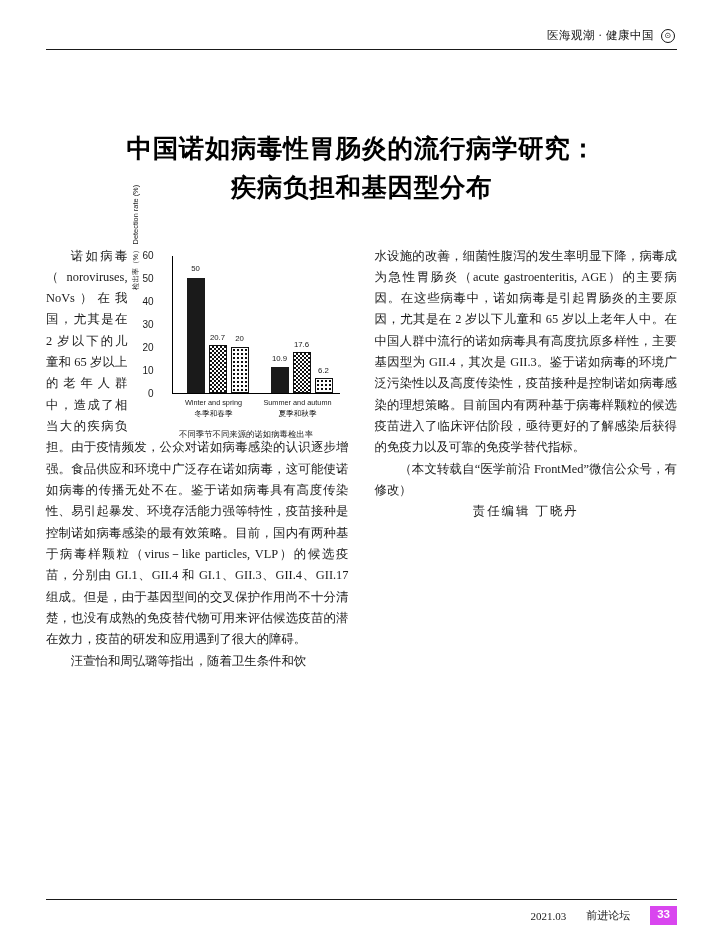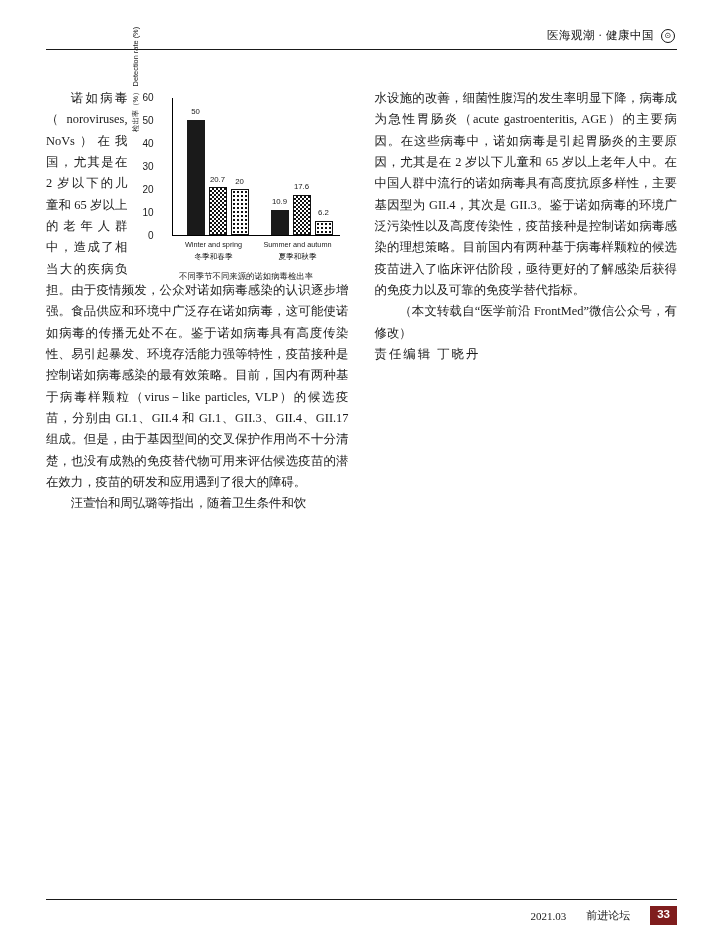--- a/index.html
+++ b/index.html
@@ -171,42 +171,42 @@
     left: 10px;
     top: 178px;
     width: 205px;
     text-align: center;
     font-family: "Liberation Serif", serif;
     font-size: 8.4px;
   }
 
   .signature {
     margin-top: 14px;
-    text-align: left;
+    text-align: center;
     letter-spacing: 2px;
   }
 
   
   .footer {
     position: absolute;
     left: 46px;
     right: 46px;
     bottom: 22px;
   }
   .footer-rule { border-top: 1.4px solid #1a1a1a; }
   .footer-row {
     margin-top: 6px;
     display: flex;
     align-items: center;
     justify-content: flex-end;
     gap: 20px;
     font-size: 11px;
   }
   .page-num {
-    background: #7f1d1d;
+    background: #d946ef;
     color: #fff;
     font-family: "Liberation Sans", sans-serif;
     font-size: 11.5px;
     font-weight: bold;
     padding: 1px 7px 2px 7px;
     line-height: 1.35;
   }
 </style>
 </head>
 <body>
@@ -214,20 +214,24 @@
 <div class="page">
 
   <div class="header">
     <span>医海观潮 · 健康中国</span>
     <span class="header-logo">
       <span>⊙</span>
     </span>
   </div>
   <div class="header-rule"></div>
 
+  <div class="title-block">
+    <div>中国诺如病毒性胃肠炎的流行病学研究：</div>
+    <div class="title-line2">疾病负担和基因型分布</div>
+  </div>
 
   <div class="columns">
 
     <div class="col">
 
       <div class="figure">
         <div class="chart-wrap">
 
           <div class="ylab">
             <span>检出率（%）</span>

